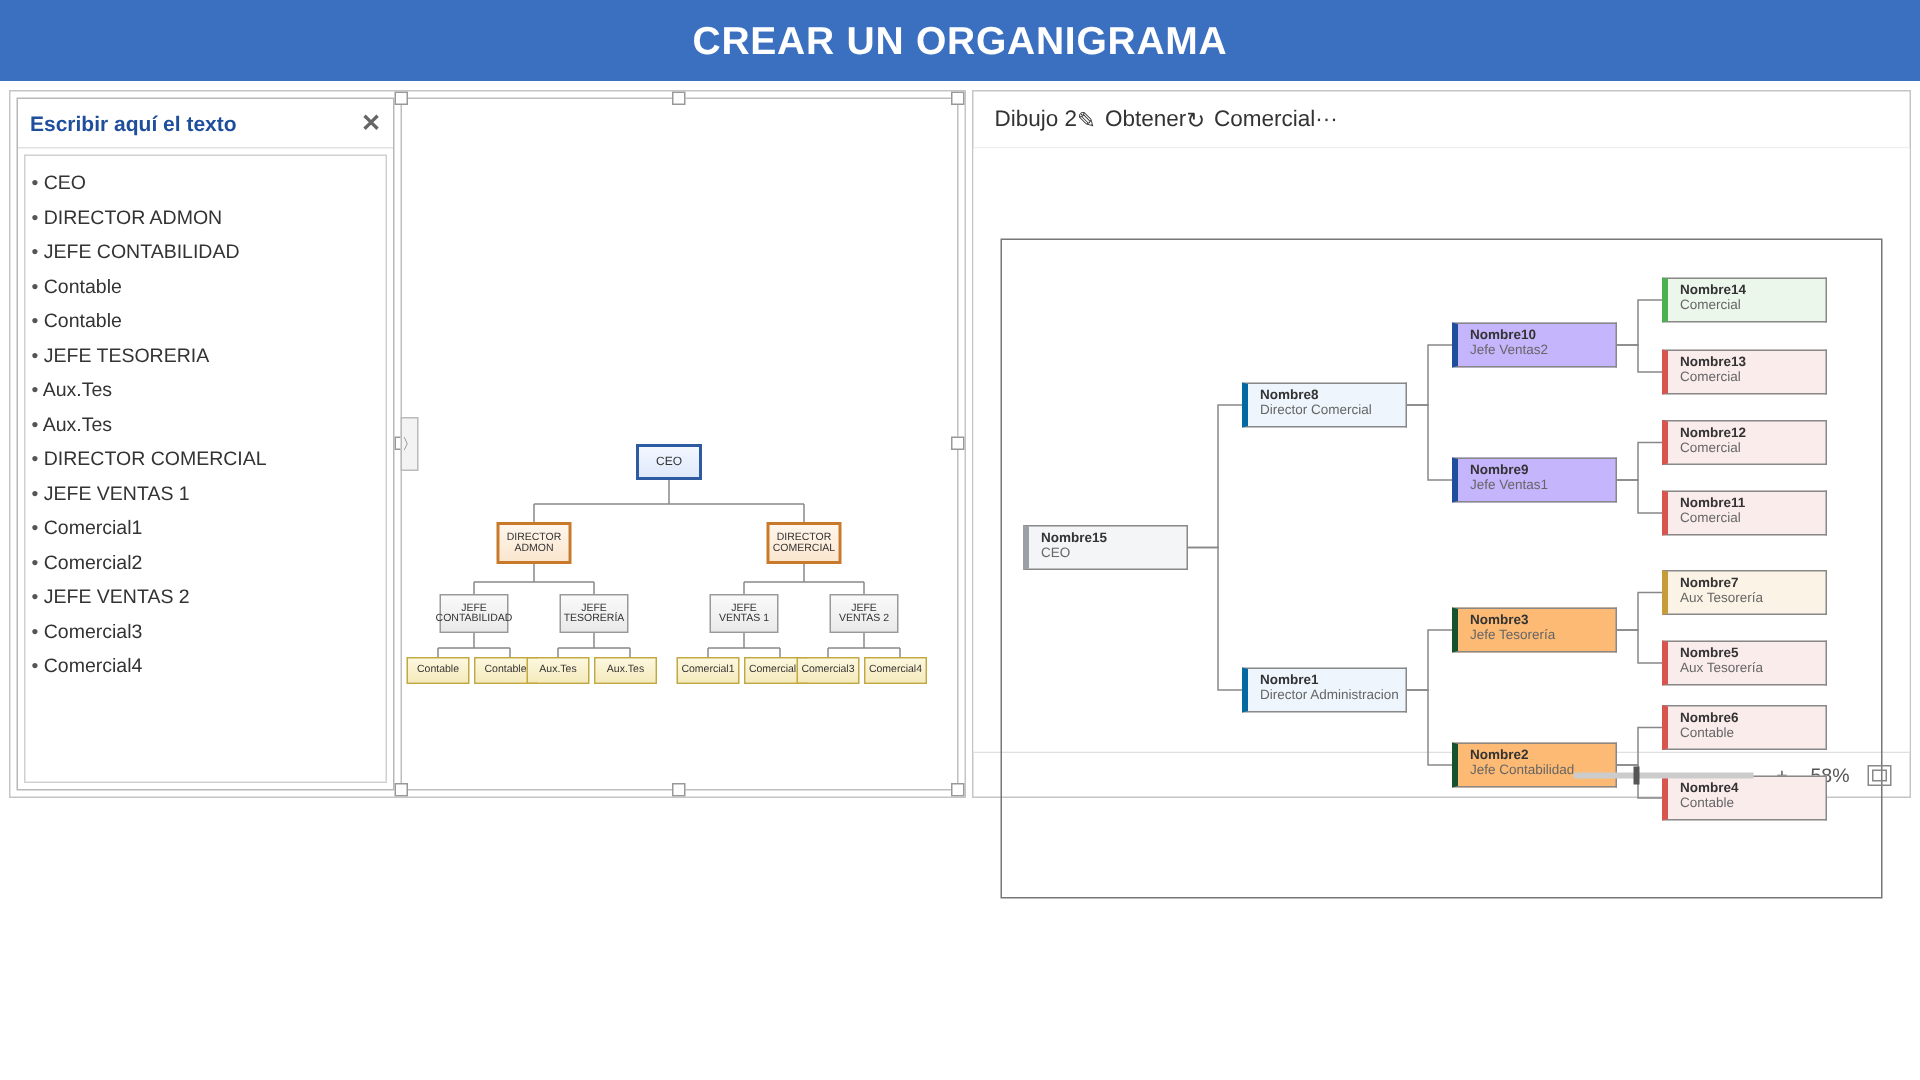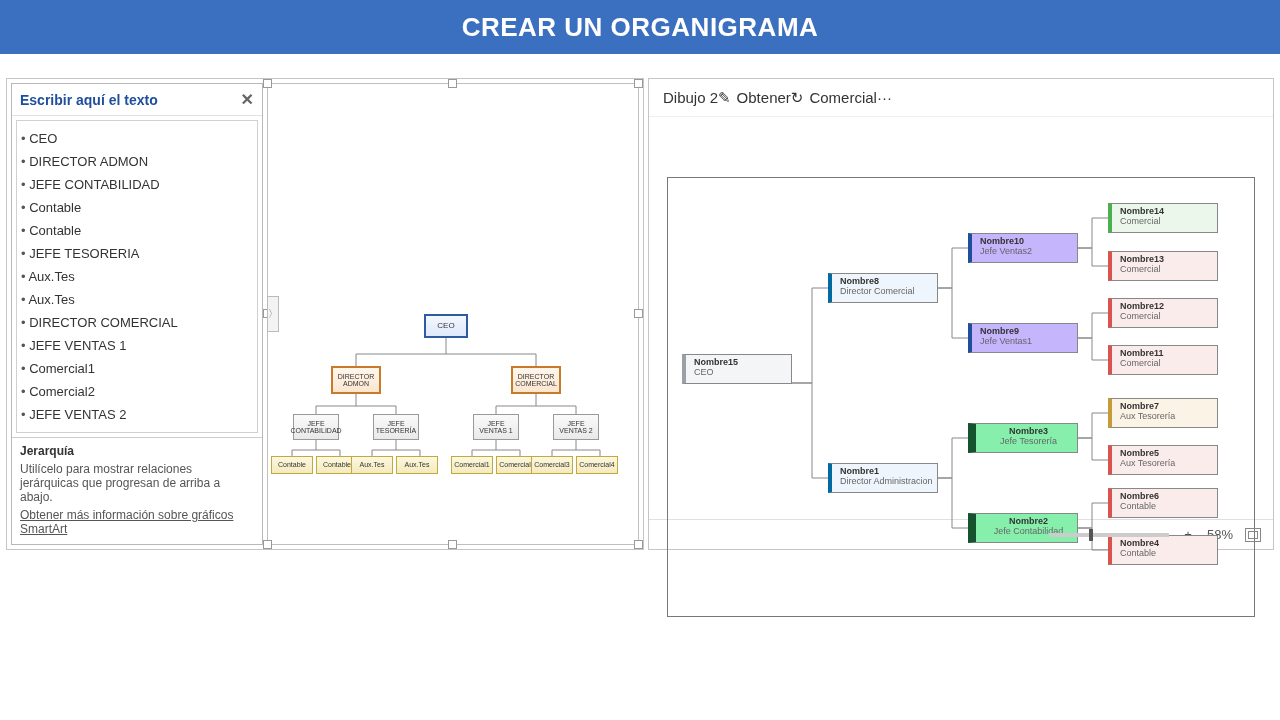--- a/index.html
+++ b/index.html
@@ -1,18 +1,18 @@
 <!DOCTYPE html>
 <html><head>
 <meta charset="utf-8">
 <style>
   * { box-sizing: border-box; margin: 0; padding: 0; }
   body { font-family: "Segoe UI", Arial, sans-serif; background:#fff; width:1280px; height:720px; overflow:hidden; }
   .header { background:#3b6fbf; color:#fff; height:54px; display:flex; align-items:center; justify-content:center; font-size:26px; font-weight:bold; letter-spacing:.5px; }
-  .panes { display:flex; height:484px;margin-top:18px; }
+  .panes { display:flex; height:484px; }
   .left-pane { width:640px; border:1px solid #c5c5c5; margin:6px 0 6px 6px; position:relative; display:flex; }
   .right-pane { width:628px; border:1px solid #c5c5c5; margin:6px 6px 6px 4px; position:relative; display:flex; flex-direction:column; }
 
   
   .text-panel { width:252px; border:1px solid #b8b8b8; margin:4px; display:flex; flex-direction:column; background:#fff; }
   .tp-head { display:flex; justify-content:space-between; align-items:center; padding:6px 8px; color:#1f4e9c; font-weight:600; font-size:14px; border-bottom:1px solid #e2e2e2; }
   .tp-close { color:#666; font-size:16px; cursor:pointer; }
   .tp-body { flex:1; border:1px solid #d0d0d0; margin:4px; padding:6px 4px; overflow:auto; font-size:13px; color:#333; }
   .tp-body ul { list-style:none; }
   .tp-body li { padding:4px 0 4px 0; }
@@ -44,21 +44,21 @@
   .r-toolbar { height:38px; display:flex; align-items:center; padding:0 14px; font-size:15px; color:#333; border-bottom:1px solid #eee;}
   .r-toolbar .btn { display:flex; align-items:center; gap:6px; cursor:pointer; }
   .icon { display:inline-block; }
   .r-body { flex:1; position:relative; background:#fff; }
   .diagram-box { position:absolute; left:18px; top:60px; right:18px; height:440px; border:1px solid #777; }
   .card { position:absolute; width:110px; height:30px; border:1px solid #888; background:#fdfdfd; font-size:9px; padding:3px 4px 3px 8px; line-height:1.1; }
   .card .nm { font-weight:bold; color:#333; }
   .card .rl { color:#666; }
   .bar-blue { border-left:4px solid #0369a1; background:#eef5fc; }
   .bar-dkblue { border-left:4px solid #1f4e9c; background:#c4b5fd; }
-  .bar-teal { border-left:8px solid #14532d; background:#86efac;text-align:center; }
+  .bar-teal { border-left:4px solid #14532d; background:#fdba74; }
   .bar-grey { border-left:4px solid #9aa0a6; background:#f4f5f6; }
   .bar-green{ border-left:4px solid #4caf50; background:#ecf7ec;}
   .bar-red  { border-left:4px solid #d9534f; background:#fbecec;}
   .bar-amber{ border-left:4px solid #c79a3a; background:#fbf4e6;}
   svg.rconn { position:absolute; left:0; top:0; pointer-events:none; }
 
   .r-footer { height:30px; border-top:1px solid #e0e0e0; display:flex; align-items:center; justify-content:flex-end; gap:12px; padding:0 12px; font-size:13px; color:#555;}
   .zoom-track { width:120px; height:4px; background:#ccc; position:relative; }
   .zoom-thumb { position:absolute; top:-4px; left:40px; width:4px; height:12px; background:#555;}
   .zoom-btn { width:14px; text-align:center; cursor:pointer; }
@@ -91,25 +91,20 @@
             <li class="bullet lv3">Aux.Tes</li>
             <li class="bullet lv3">Aux.Tes</li>
             <li class="bullet lv1">DIRECTOR COMERCIAL</li>
             <li class="bullet lv2">JEFE VENTAS 1</li>
             <li class="bullet lv3">Comercial1</li>
             <li class="bullet lv3">Comercial2</li>
             <li class="bullet lv2">JEFE VENTAS 2</li>
             <li class="bullet lv3">Comercial3</li>
             <li class="bullet lv3">Comercial4</li>
           </ul>
-      </div>
-      <div class="tp-foot">
-        <div class="title">Jerarquía</div>
-        <div>Utilícelo para mostrar relaciones jerárquicas que progresan de arriba a abajo.</div>
-        <a class="link">Obtener más información sobre gráficos SmartArt</a>
       </div>
     </div>
 
     <div class="canvas">
       <div class="handle h-tl"></div>
       <div class="handle h-tm"></div>
       <div class="handle h-tr"></div>
       <div class="handle h-ml"></div>
       <div class="handle h-mr"></div>
       <div class="handle h-bl"></div>
@@ -206,21 +201,21 @@
               <path d="M410 160 h14 v22 h16"></path>
 
             <path d="M410 260 h14 v-25 h16"></path>
               <path d="M410 260 h14 v22 h16"></path>
 
             <path d="M410 350 h14 v-25 h16"></path>
               <path d="M410 350 h14 v22 h16"></path>
           </g>
         </svg>
 
-        <div class="card bar-grey" style="left:14px; top:176px;">
+        <div class="card bar-grey" style="left:14px; top:190px;">
             <div class="nm">Nombre15</div>
             <div class="rl">CEO</div>
           </div>
         <div class="card bar-blue" style="left:160px; top:95px;">
             <div class="nm">Nombre8</div>
             <div class="rl">Director Comercial</div>
           </div>
         <div class="card bar-blue" style="left:160px; top:285px;">
             <div class="nm">Nombre1</div>
             <div class="rl">Director Administracion</div>

